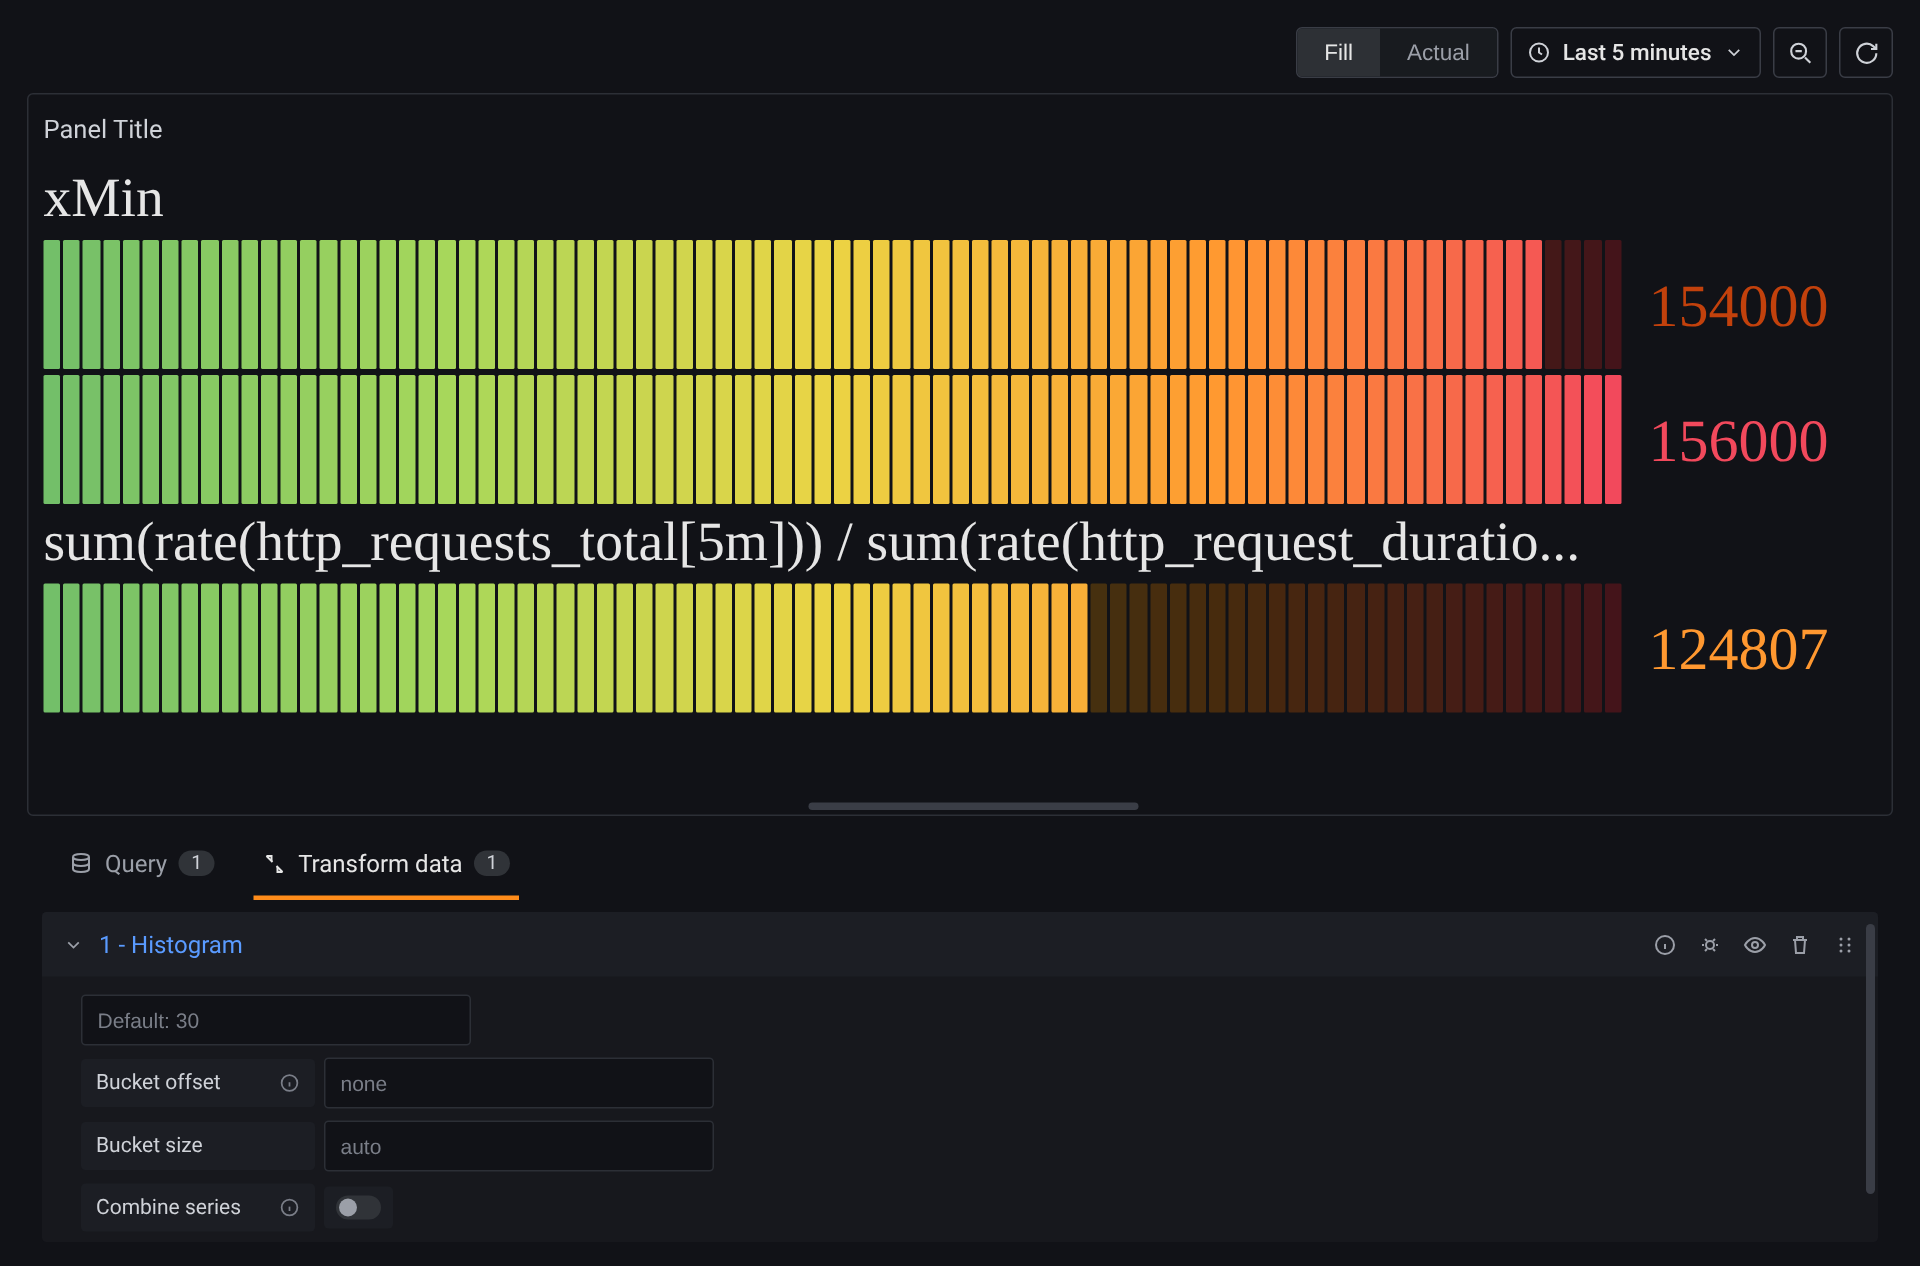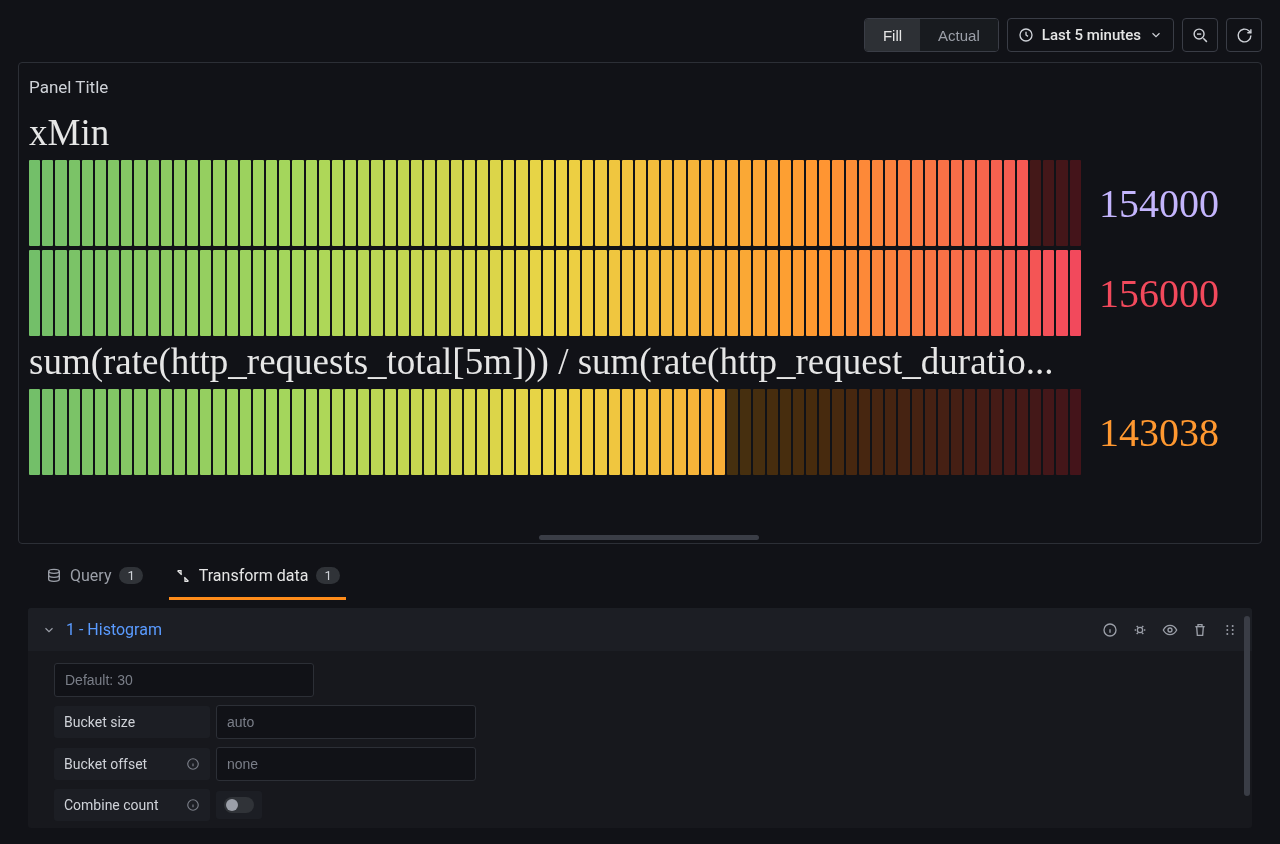--- a/index.html
+++ b/index.html
@@ -353,21 +353,21 @@
             <div class="seg" style="background: rgb(247, 105, 74);"></div>
             <div class="seg" style="background: rgb(247, 101, 76);"></div>
             <div class="seg" style="background: rgb(246, 97, 79);"></div>
             <div class="seg" style="background: rgb(245, 93, 81);"></div>
             <div class="seg" style="background: rgb(245, 89, 83);"></div>
             <div class="seg" style="background: rgb(244, 85, 85); filter: brightness(0.28);"></div>
             <div class="seg" style="background: rgb(243, 81, 88); filter: brightness(0.28);"></div>
             <div class="seg" style="background: rgb(243, 77, 90); filter: brightness(0.28);"></div>
             <div class="seg" style="background: rgb(242, 73, 92); filter: brightness(0.28);"></div>
           </div>
-          <div class="gauge-value" style="color: #c4b5fd;">154000</div>
+          <div class="gauge-value" style="color: #c2410c;">154000</div>
         </div>
       </div>
       <div class="gauge-row">
         <div class="gauge-body">
           <div class="gauge-bars">
             <div class="seg" style="background: rgb(115, 191, 105);"></div>
             <div class="seg" style="background: rgb(118, 192, 104);"></div>
             <div class="seg" style="background: rgb(120, 193, 104);"></div>
             <div class="seg" style="background: rgb(123, 195, 103);"></div>
             <div class="seg" style="background: rgb(125, 196, 102);"></div>
@@ -528,21 +528,21 @@
             <div class="seg" style="background: rgb(247, 105, 74); filter: brightness(0.28);"></div>
             <div class="seg" style="background: rgb(247, 101, 76); filter: brightness(0.28);"></div>
             <div class="seg" style="background: rgb(246, 97, 79); filter: brightness(0.28);"></div>
             <div class="seg" style="background: rgb(245, 93, 81); filter: brightness(0.28);"></div>
             <div class="seg" style="background: rgb(245, 89, 83); filter: brightness(0.28);"></div>
             <div class="seg" style="background: rgb(244, 85, 85); filter: brightness(0.28);"></div>
             <div class="seg" style="background: rgb(243, 81, 88); filter: brightness(0.28);"></div>
             <div class="seg" style="background: rgb(243, 77, 90); filter: brightness(0.28);"></div>
             <div class="seg" style="background: rgb(242, 73, 92); filter: brightness(0.28);"></div>
           </div>
-          <div class="gauge-value" style="color: rgb(255, 152, 48);">143038</div>
+          <div class="gauge-value" style="color: rgb(255, 152, 48);">124807</div>
         </div>
       </div>
     </div>
   <div class="scroll-handle"></div>
 </div>
 
 <div class="tabs">
   <div class="tab">
     <svg width="16" height="16" viewBox="0 0 24 24" fill="none" stroke="#9b9fa8" stroke-width="2">
         <ellipse cx="12" cy="5" rx="8" ry="3"></ellipse>
@@ -598,38 +598,38 @@
           <circle cx="16" cy="18" r="1.5"></circle>
         </svg>
     </div>
   </div>
   <div class="form-rows">
     <div class="form-row">
       <input class="form-input" placeholder="Default: 30" style="">
     </div>
     <div class="form-row">
       <div class="form-label-cell">
-        <span>Bucket size</span>
-      </div>
-      <input class="form-input" placeholder="auto" style="">
-    </div>
-    <div class="form-row">
-      <div class="form-label-cell">
         <span>Bucket offset</span>
         <svg width="14" height="14" viewBox="0 0 24 24" fill="none" stroke="#7a7e88" stroke-width="2">
             <circle cx="12" cy="12" r="9"></circle>
             <path d="M12 8h.01"></path>
             <path d="M12 11v5"></path>
           </svg>
       </div>
       <input class="form-input" placeholder="none" style="">
     </div>
     <div class="form-row">
       <div class="form-label-cell">
-        <span>Combine count</span>
+        <span>Bucket size</span>
+      </div>
+      <input class="form-input" placeholder="auto" style="">
+    </div>
+    <div class="form-row">
+      <div class="form-label-cell">
+        <span>Combine series</span>
         <svg width="14" height="14" viewBox="0 0 24 24" fill="none" stroke="#7a7e88" stroke-width="2">
             <circle cx="12" cy="12" r="9"></circle>
             <path d="M12 8h.01"></path>
             <path d="M12 11v5"></path>
           </svg>
       </div>
       <div class="form-toggle-cell">
         <div class="toggle"></div>
       </div>
     </div>

